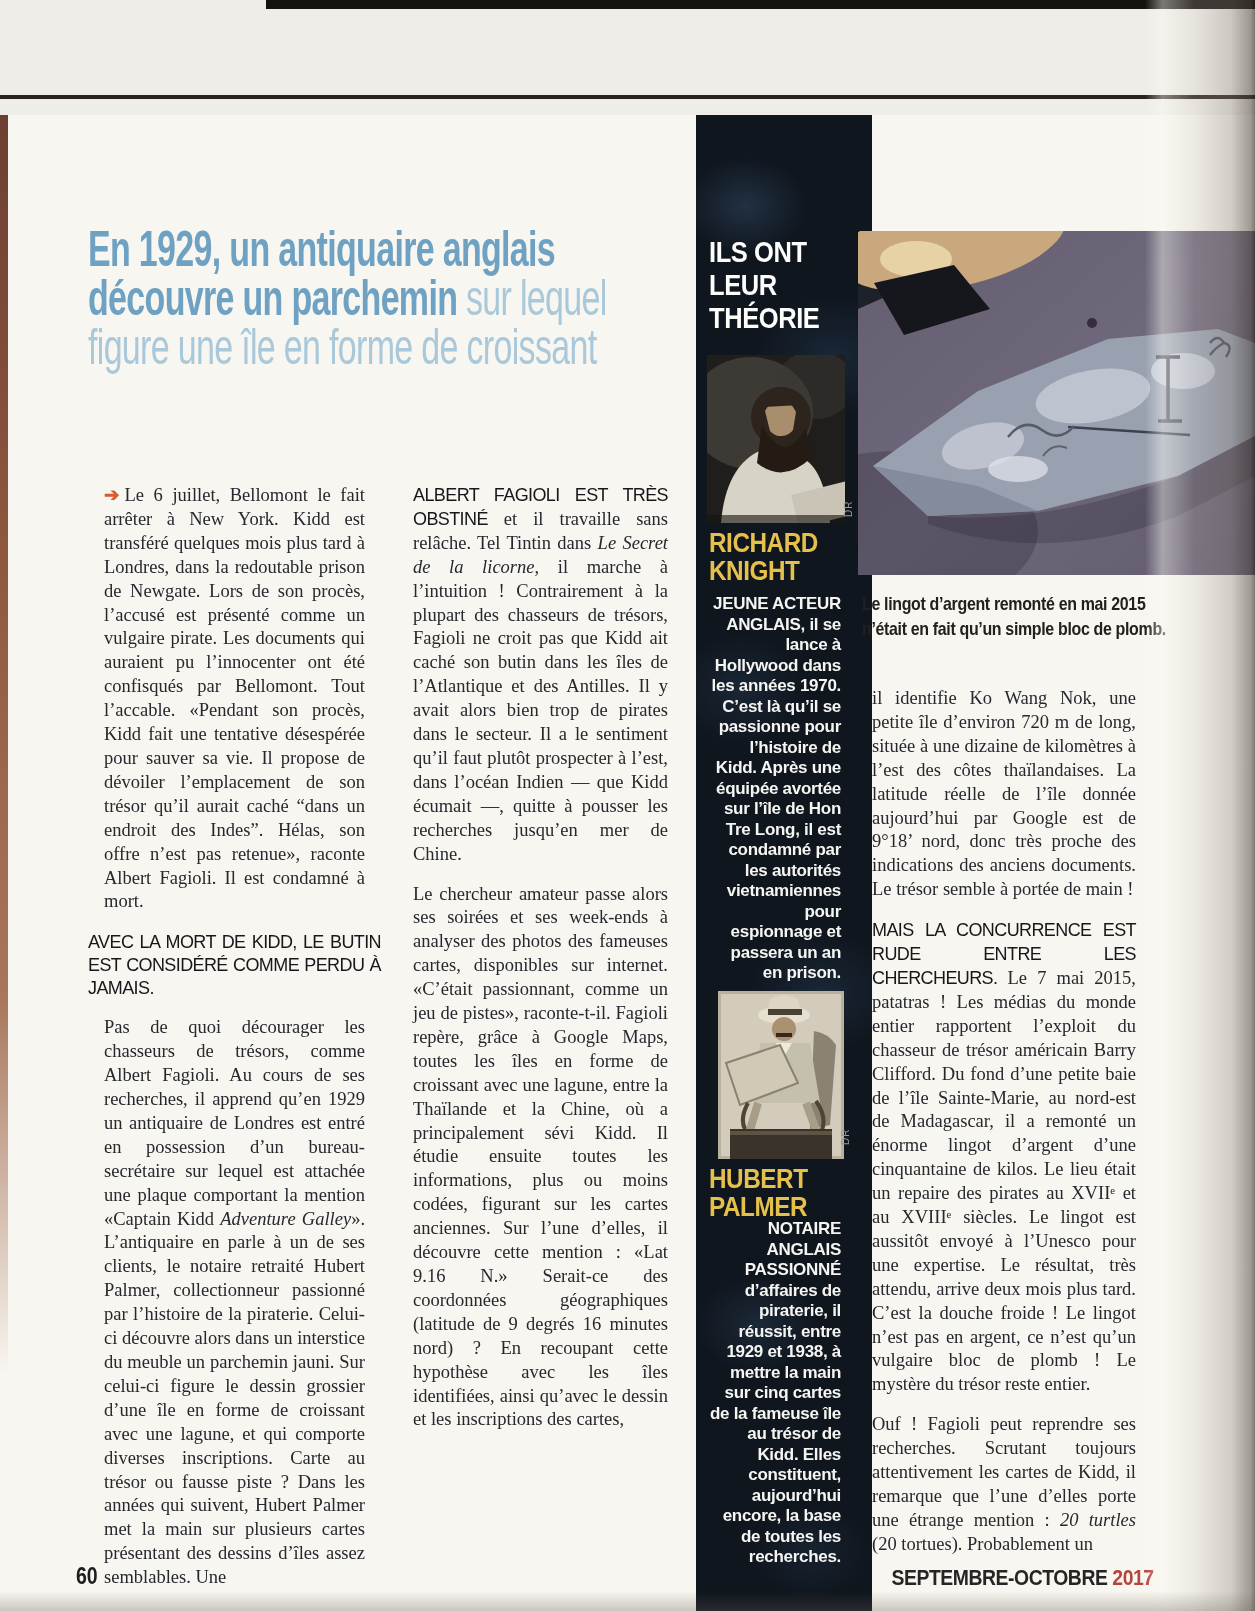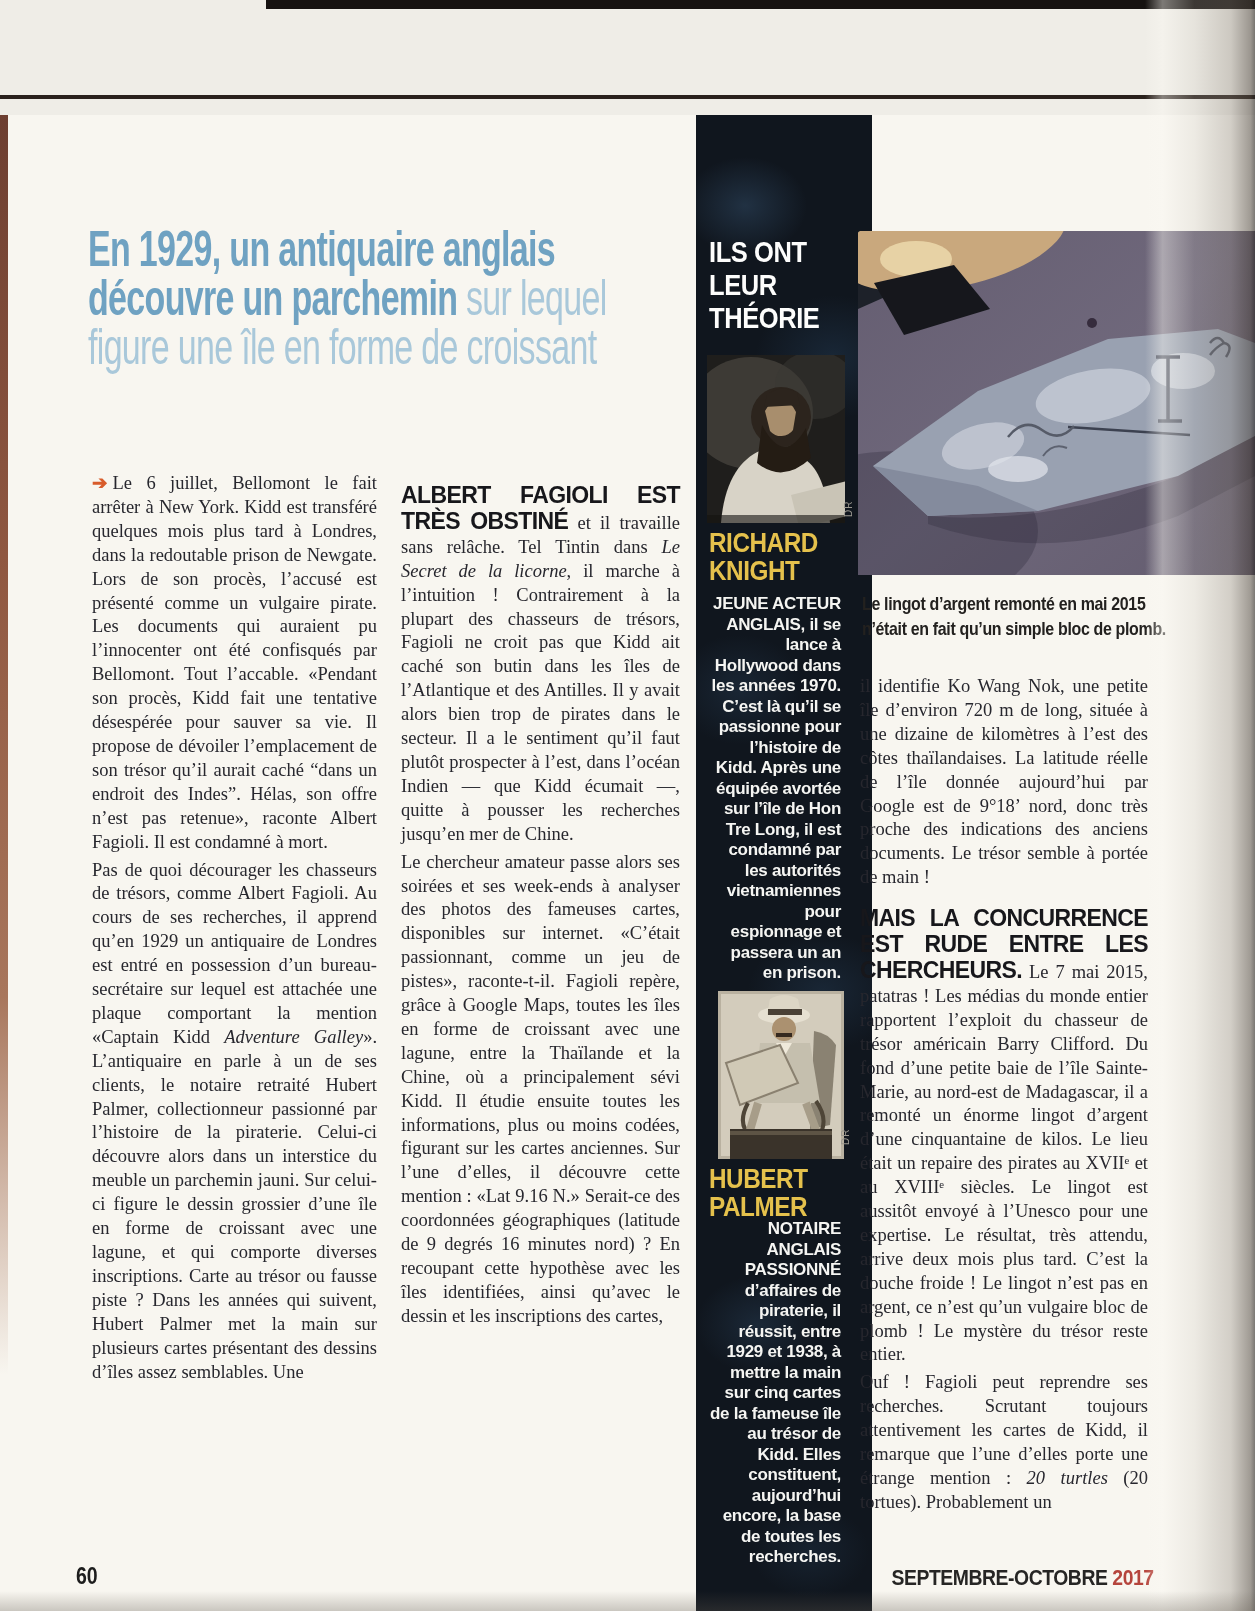--- a/index.html
+++ b/index.html
@@ -25,26 +25,26 @@
   
   .headline { position:absolute; left:88px; top:110px; width:860px; font-weight:700;
               font-size:50px; line-height:49px; letter-spacing:-1px;
               transform:scaleX(0.68); transform-origin:left top; }
   .hl-bold  { color:#6fa2c2; }
   .hl-light { color:#a9c8da; font-weight:400; }
 
   
   .col { position:absolute; font-family:"Liberation Serif", serif; font-size:18.5px; line-height:23.9px;
          color:#27272e; text-align:justify; hyphens:auto; }
-  .col p { margin:4px; }
+  .col p { margin:16px; }
   .gap-before { margin-top:17px !important; }
   .col1 { left:88px;  top:352px; width:293px; }
   .col2 { left:397px; top:352px; width:287px; }
   .col3 { left:856px; top:556px; width:296px; }
-  .subhead, .runin { font-family:"Liberation Sans", sans-serif; font-weight:700; font-size:23px;
+  .subhead, .runin { font-family:"Liberation Sans", sans-serif; font-weight:400; font-size:18px;
                      letter-spacing:-0.6px; color:#17171b; }
   .subhead { line-height:23px; margin-bottom:5px; }
   .arrow { color:#d85c2b; font-family:"Liberation Sans", sans-serif; font-weight:700; padding-right:5px; }
   .it { font-style:italic; }
 
   
   .sidebar { position:absolute; left:696px; top:0; width:176px; height:1512px; color:#fff;
     background:
       radial-gradient(95px 75px at 28% 6%,  rgba(72,112,152,.30), transparent 65%),
       radial-gradient(120px 95px at 78% 16%, rgba(52,92,132,.24),  transparent 65%),
@@ -97,20 +97,21 @@
 
   <div class="head-rule"></div>
 
   <div class="page">
     <div class="left-edge"></div>
 
     <h1 class="headline"><span class="hl-bold">En 1929, un antiquaire anglais découvre un parchemin</span><span class="hl-light"> sur lequel figure une île en forme de croissant</span></h1>
 
     <section class="col col1">
       <p><span class="arrow">➔</span><span>Le 6 juillet, Bellomont le fait arrêter à New York. Kidd est transféré quelques mois plus tard à Londres, dans la redoutable prison de Newgate. Lors de son procès, l’accusé est présenté comme un vulgaire pirate. Les documents qui auraient pu l’innocenter ont été confisqués par Bellomont. Tout l’accable. «Pendant son procès, Kidd fait une tentative désespérée pour sauver sa vie. Il propose de dévoiler l’emplacement de son trésor qu’il aurait caché “dans un endroit des Indes”. Hélas, son offre n’est pas retenue», raconte Albert Fagioli. Il est condamné à mort.</span></p>
+      <h3 class="subhead gap-before">AVEC LA MORT DE KIDD, LE BUTIN EST CONSIDÉRÉ COMME PERDU À JAMAIS.</h3>
       <p><span>Pas de quoi décourager les chasseurs de trésors, comme Albert Fagioli. Au cours de ses recherches, il apprend qu’en 1929 un antiquaire de Londres est entré en possession d’un bureau-secrétaire sur lequel est attachée une plaque comportant la mention «Captain Kidd </span><span class="it">Adventure Galley</span><span>». L’antiquaire en parle à un de ses clients, le notaire retraité Hubert Palmer, collectionneur passionné par l’histoire de la piraterie. Celui-ci découvre alors dans un interstice du meuble un parchemin jauni. Sur celui-ci figure le dessin grossier d’une île en forme de croissant avec une lagune, et qui comporte diverses inscriptions. Carte au trésor ou fausse piste ? Dans les années qui suivent, Hubert Palmer met la main sur plusieurs cartes présentant des dessins d’îles assez semblables. Une</span></p>
     </section>
 
     <section class="col col2">
       <p class="gap-before"><span class="runin">ALBERT FAGIOLI EST TRÈS OBSTINÉ</span><span> et il travaille sans relâche. Tel Tintin dans </span><span class="it">Le Secret de la licorne</span><span>, il marche à l’intuition ! Contrairement à la plupart des chasseurs de trésors, Fagioli ne croit pas que Kidd ait caché son butin dans les îles de l’Atlantique et des Antilles. Il y avait alors bien trop de pirates dans le secteur. Il a le sentiment qu’il faut plutôt prospecter à l’est, dans l’océan Indien — que Kidd écumait —, quitte à pousser les recherches jusqu’en mer de Chine.</span></p>
       <p><span>Le chercheur amateur passe alors ses soirées et ses week-ends à analyser des photos des fameuses cartes, disponibles sur internet. «C’était passionnant, comme un jeu de pistes», raconte-t-il. Fagioli repère, grâce à Google Maps, toutes les îles en forme de croissant avec une lagune, entre la Thaïlande et la Chine, où a principalement sévi Kidd. Il étudie ensuite toutes les informations, plus ou moins codées, figurant sur les cartes anciennes. Sur l’une d’elles, il découvre cette mention : «Lat 9.16 N.» Serait-ce des coordonnées géographiques (latitude de 9 degrés 16 minutes nord) ? En recoupant cette hypothèse avec les îles identifiées, ainsi qu’avec le dessin et les inscriptions des cartes,</span></p>
     </section>
 
     <aside class="sidebar">
       <h2 class="sb-title">ILS ONT

